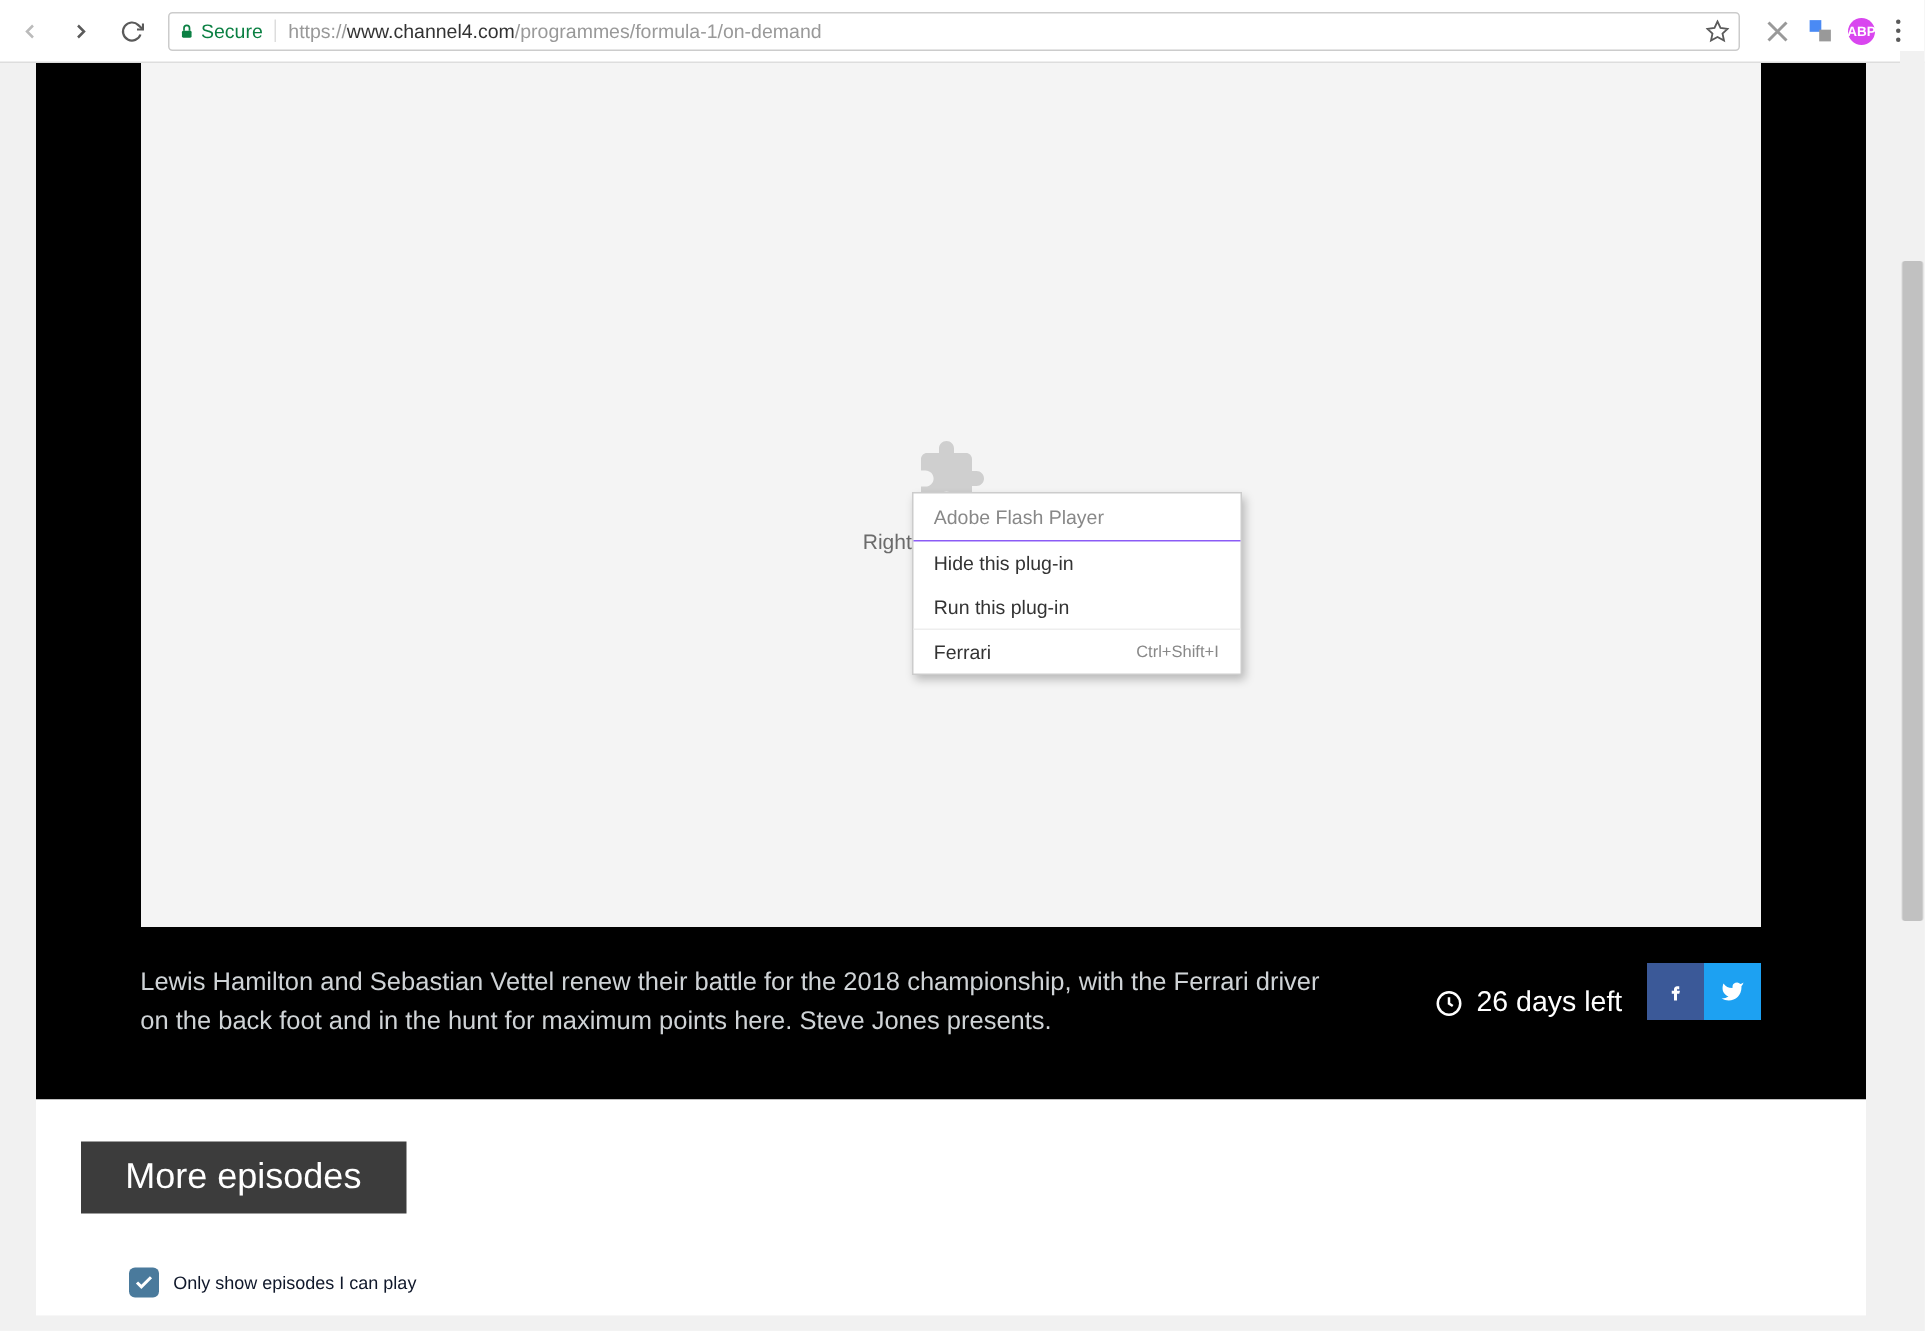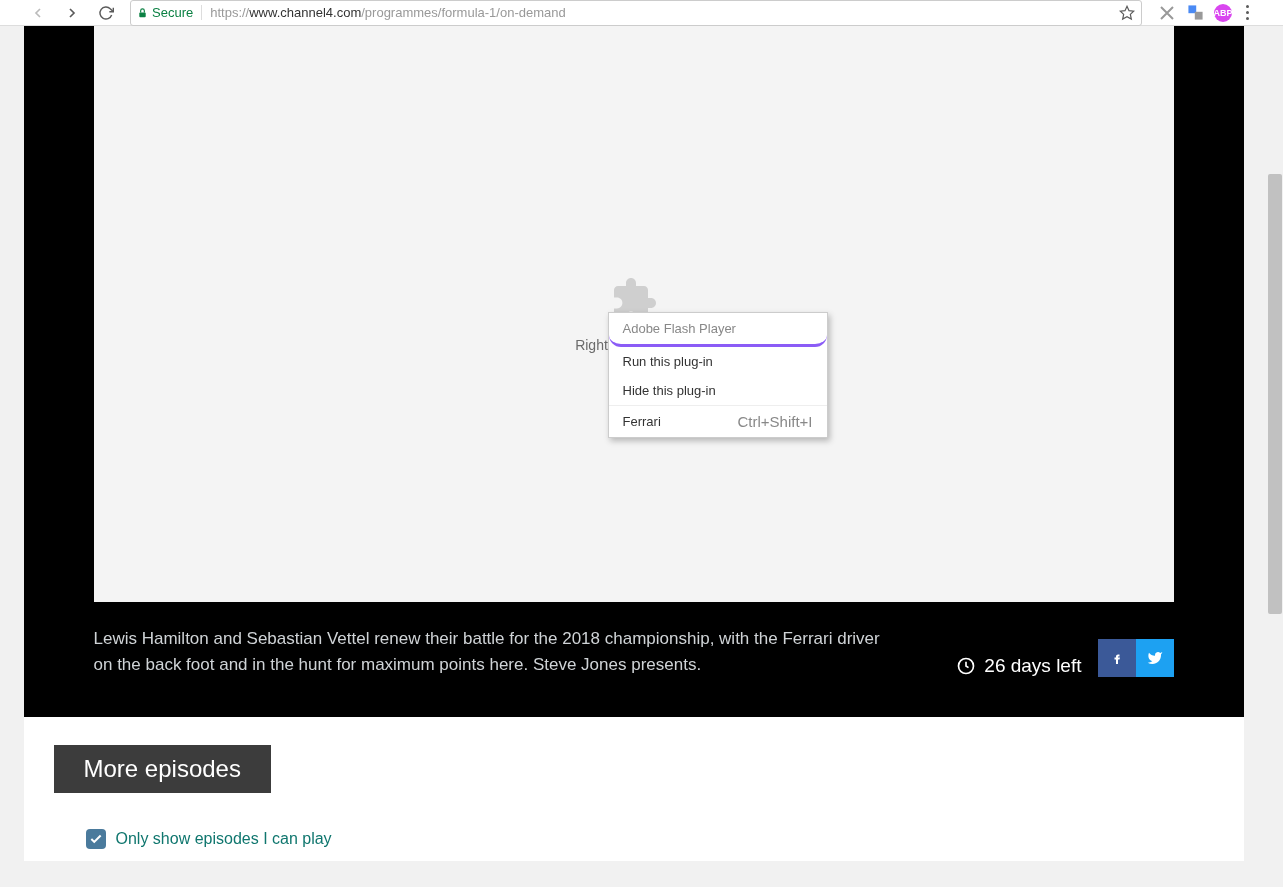--- a/index.html
+++ b/index.html
@@ -1,19 +1,19 @@
 <!DOCTYPE html>
 <html><head>
 <meta charset="utf-8">
 <style>
 * { margin: 0; padding: 0; box-sizing: border-box; }
 body { font-family: Arial, sans-serif; background: #f1f1f1; overflow-x: hidden; }
 
 
-.browser-chrome { background: #fff; border-bottom: 1px solid #ddd; height: 26px; display: flex; align-items: center; padding: 0 24px; gap: 6px; }
+.browser-chrome { background: #fff; border-bottom: 1px solid #ddd; height: 42px; display: flex; align-items: center; padding: 0 6px; gap: 6px; }
 .nav-btn { width: 28px; height: 28px; display: flex; align-items: center; justify-content: center; color: #5a5a5a; cursor: pointer; border-radius: 14px; }
 .nav-btn.disabled { color: #bbb; cursor: default; }
 .url-bar { flex: 1; height: 26px; border: 1px solid #ccc; border-radius: 3px; display: flex; align-items: center; padding: 0 6px; background: #fff; font-size: 13px; color: #333; margin: 0 4px; }
 .secure-badge { color: #0b8043; display: flex; align-items: center; gap: 4px; font-size: 13px; padding-right: 8px; border-right: 1px solid #ddd; margin-right: 8px; }
 .url-text { color: #999; }
 .url-text .host { color: #333; }
 .ext-icons { display: flex; align-items: center; gap: 10px; padding: 0 6px; }
 .ext-icon { width: 18px; height: 18px; display: flex; align-items: center; justify-content: center; }
 .abp-badge { background: #d946ef; color: #fff; font-size: 9px; font-weight: bold; border-radius: 50%; width: 18px; height: 18px; display: flex; align-items: center; justify-content: center; }
 .kebab { display: flex; flex-direction: column; gap: 3px; padding: 4px; cursor: pointer; }
@@ -23,41 +23,41 @@
 .page-scrollbar { position: fixed; right: 0; top: 34px; width: 16px; height: calc(100vh - 34px); background: #f1f1f1; }
 .page-scrollbar-thumb { position: absolute; top: 140px; left: 1px; right: 1px; height: 440px; background: #c1c1c1; border-radius: 2px; }
 
 
 .page-wrap { padding: 0 16px 0 0; }
 .inner-page { width: 1220px; margin: 0 auto; background: #fff; }
 .video-section { background: #000; padding: 0 70px 40px; }
 .player-box { background: #f4f4f4; height: 576px; margin: 0 auto; position: relative; display: flex; align-items: center; justify-content: center; }
 .plugin-placeholder { text-align: center; color: #6b6b6b; font-size: 14px; }
 .puzzle-svg { margin-bottom: 10px; }
-.video-meta { display: flex; padding: 24px 0 0; gap: 64px; align-items: flex-end; }
+.video-meta { display: flex; padding: 24px 0 0; gap: 64px; align-items: flex-start; }
 .video-desc { flex: 1; color: #cfd3d6; font-size: 17px; line-height: 1.5; font-family: 'Segoe UI', Arial, sans-serif; }
 .video-side { display: flex; align-items: flex-end; gap: 16px; min-width: 150px; }
 .days-left { color: #fff; font-size: 19px; display: flex; align-items: center; gap: 8px; font-family: 'Segoe UI', Arial, sans-serif; }
 .share-row { display: flex; }
 .share-btn { width: 38px; height: 38px; display: flex; align-items: center; justify-content: center; color: #fff; cursor: pointer; }
 .share-fb { background: #3b5998; }
 .share-tw { background: #1da1f2; }
 
 
 .more-section { background: #fff; padding: 28px 30px 12px; }
 .section-tab { display: inline-block; background: #3c3c3c; color: #fff; font-size: 24px; padding: 10px 30px; font-family: 'Segoe UI', Arial, sans-serif; }
-.filter-row { padding: 36px 0 0 32px; display: flex; align-items: center; gap: 10px; color: #0f766e; font-size: 16px; }
+.filter-row { padding: 36px 0 0 32px; display: flex; align-items: center; gap: 10px; color: #0f172a; font-size: 12px; }
 .chk { width: 20px; height: 20px; background: #4a7a9c; border-radius: 4px; display: flex; align-items: center; justify-content: center; color: #fff; cursor: pointer; }
 
 
 .ctx-menu { position: absolute; background: #fff; border: 1px solid #ccc; box-shadow: 2px 3px 6px rgba(0,0,0,0.25); font-size: 13px; color: #333; min-width: 220px; z-index: 1000; }
-.ctx-head { padding: 8px 14px; color: #888; border-bottom: 3px solid #8b5cf6; border-radius: 12px; }
+.ctx-head { padding: 8px 14px; color: #888; border-bottom: 1px solid #8b5cf6; }
 .ctx-item { padding: 7px 14px; cursor: pointer; display: flex; justify-content: space-between; align-items: center; }
 .ctx-sep { height: 1px; background: #eee; }
-.ctx-shortcut { color: #888; font-size: 15px; }
+.ctx-shortcut { color: #888; font-size: 11px; }
 </style>
 </head>
 <body>
 
 <div class="browser-chrome">
   <div class="nav-btn disabled">
     <svg width="16" height="16" viewBox="0 0 24 24" fill="none" stroke="currentColor" stroke-width="2.5">
         <path d="M15 18l-6-6 6-6"></path>
       </svg>
   </div>
@@ -121,24 +121,24 @@
         <div class="plugin-placeholder">
           <svg class="puzzle-svg" width="48" height="48" viewBox="0 0 24 24" fill="#cfcfcf">
             <path d="M20.5 11H19V7c0-1.1-.9-2-2-2h-4V3.5C13 2.12 11.88 1 10.5 1S8 2.12 8 3.5V5H4c-1.1 0-2 .9-2 2v3.8h1.5c1.5 0 2.7 1.2 2.7 2.7S5 16.2 3.5 16.2H2V20c0 1.1.9 2 2 2h3.8v-1.5c0-1.5 1.2-2.7 2.7-2.7s2.7 1.2 2.7 2.7V22H17c1.1 0 2-.9 2-2v-4h1.5c1.38 0 2.5-1.12 2.5-2.5S21.88 11 20.5 11z"></path>
           </svg>
           <div>Right-click to run A</div>
         </div>
 
         <div class="ctx-menu" style="left:514px; top:286px;">
           <div class="ctx-head">Adobe Flash Player</div>
           <div class="ctx-item">
-            <span>Run this plug-in</span>
+            <span>Hide this plug-in</span>
           </div>
           <div class="ctx-item">
-            <span>Hide this plug-in</span>
+            <span>Run this plug-in</span>
           </div>
           <div class="ctx-sep"></div>
           <div class="ctx-item">
             <span>Ferrari</span>
             <span class="ctx-shortcut">Ctrl+Shift+I</span>
           </div>
         </div>
       </div>
 
       <div class="video-meta">

